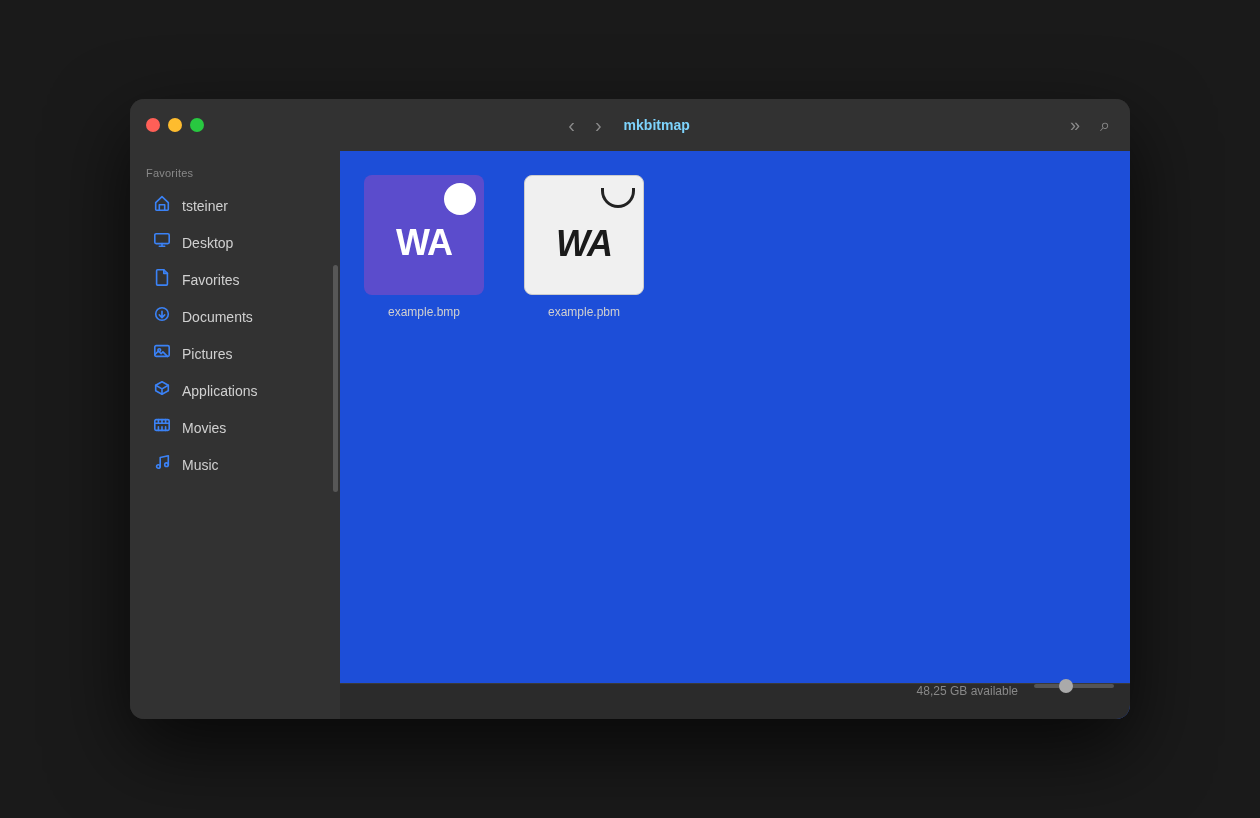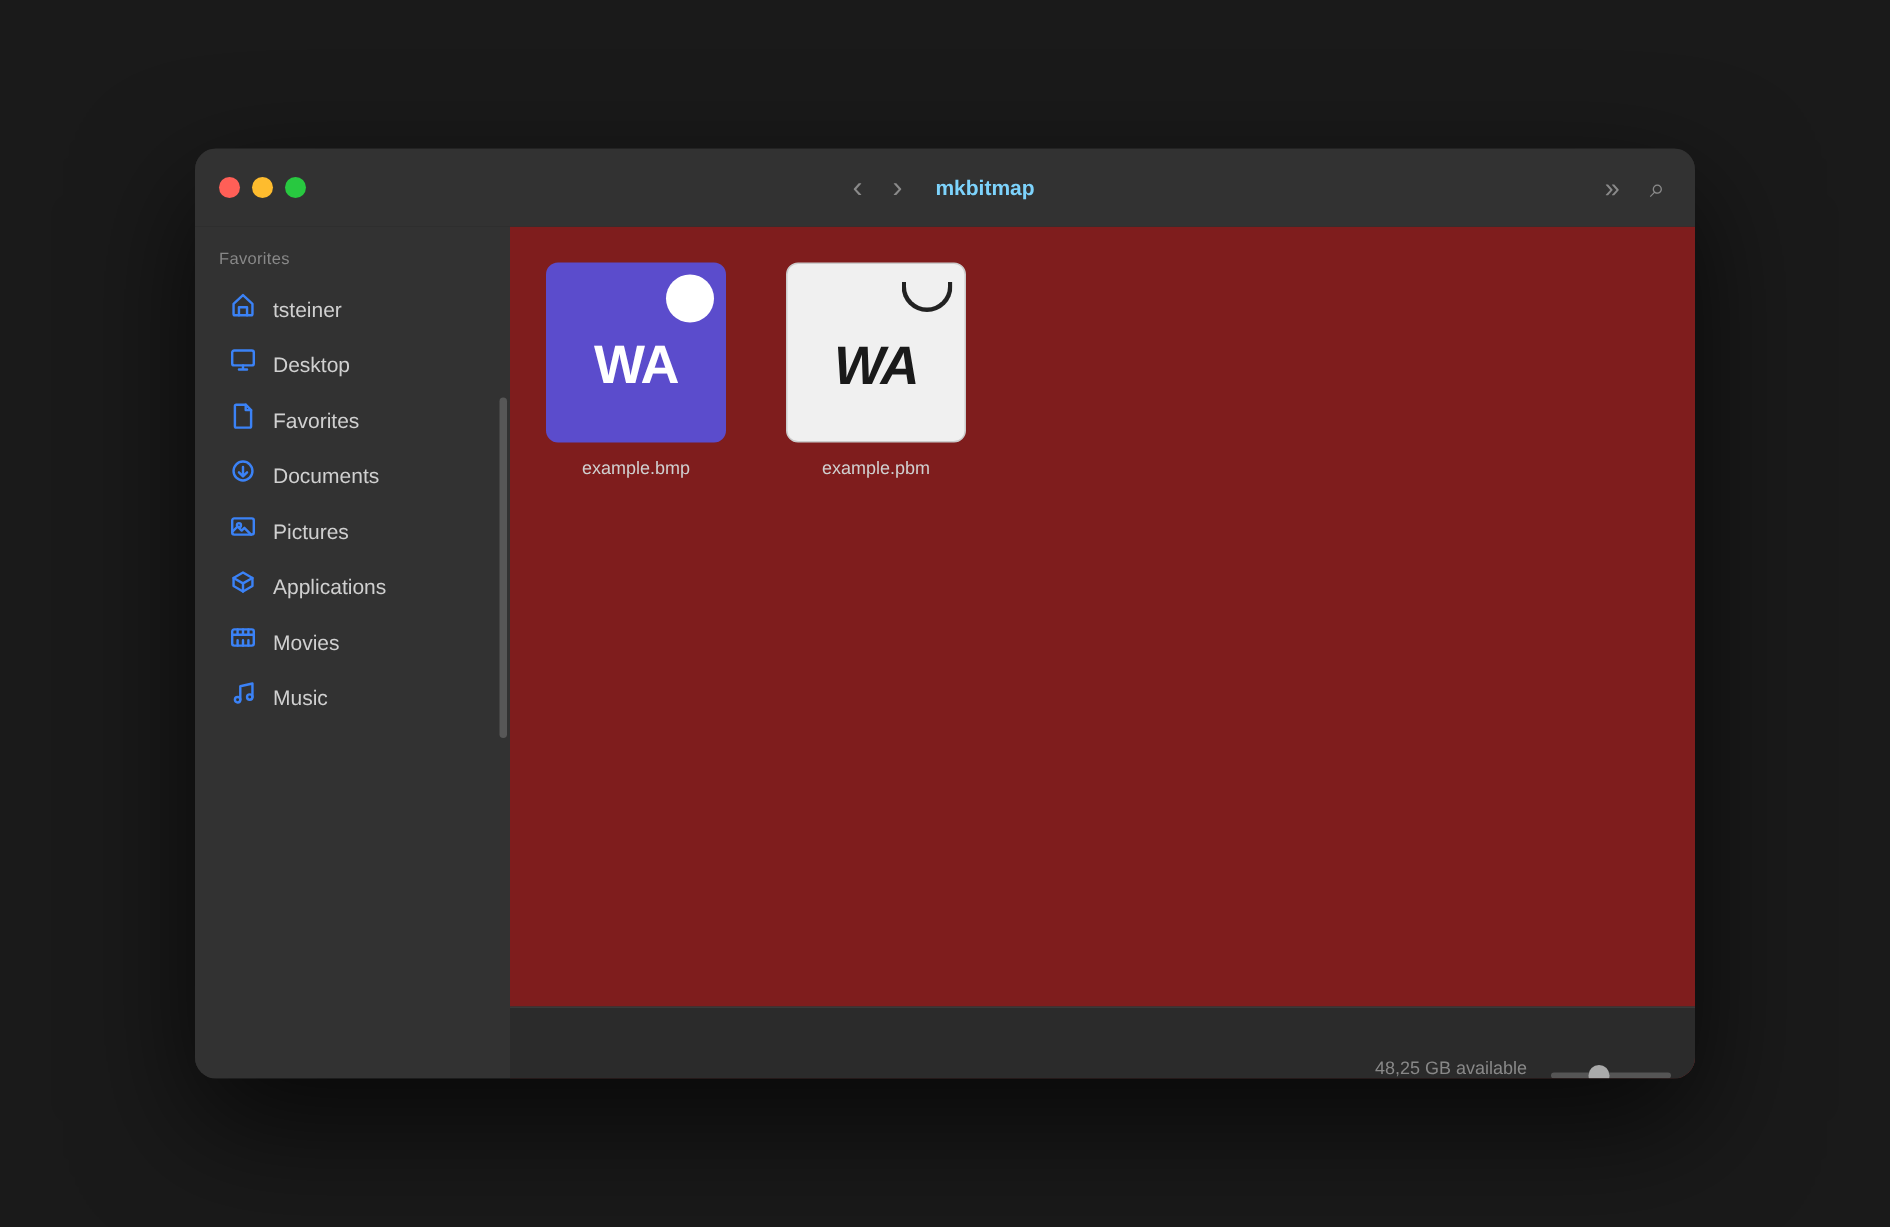--- a/index.html
+++ b/index.html
@@ -155,21 +155,21 @@
       width: 5px;
       height: 40%;
       background: #666;
       border-radius: 3px;
       opacity: 0.7;
     }
 
     
     .main {
       flex: 1;
-      background: #7f1d1d;
+      background: #1d4ed8;
       display: flex;
       flex-direction: column;
       overflow: hidden;
       gap: 14px;
     }
 
     .file-area {
       flex: 1;
       padding: 24px;
       display: flex;
@@ -265,25 +265,25 @@
     }
 
     .file-name {
       font-size: 12px;
       color: #d0d0d0;
       text-align: right;
     }
 
     
     .statusbar {
-      height: 48px;
+      height: 36px;
       background: #2b2b2b;
       border-top: 1px solid #3a3a3a;
       display: flex;
-      align-items: flex-end;
+      align-items: flex-start;
       justify-content: flex-end;
       padding: 0 16px;
       gap: 16px;
     }
 
     .status-text {
       font-size: 12px;
       color: #888;
     }
 

